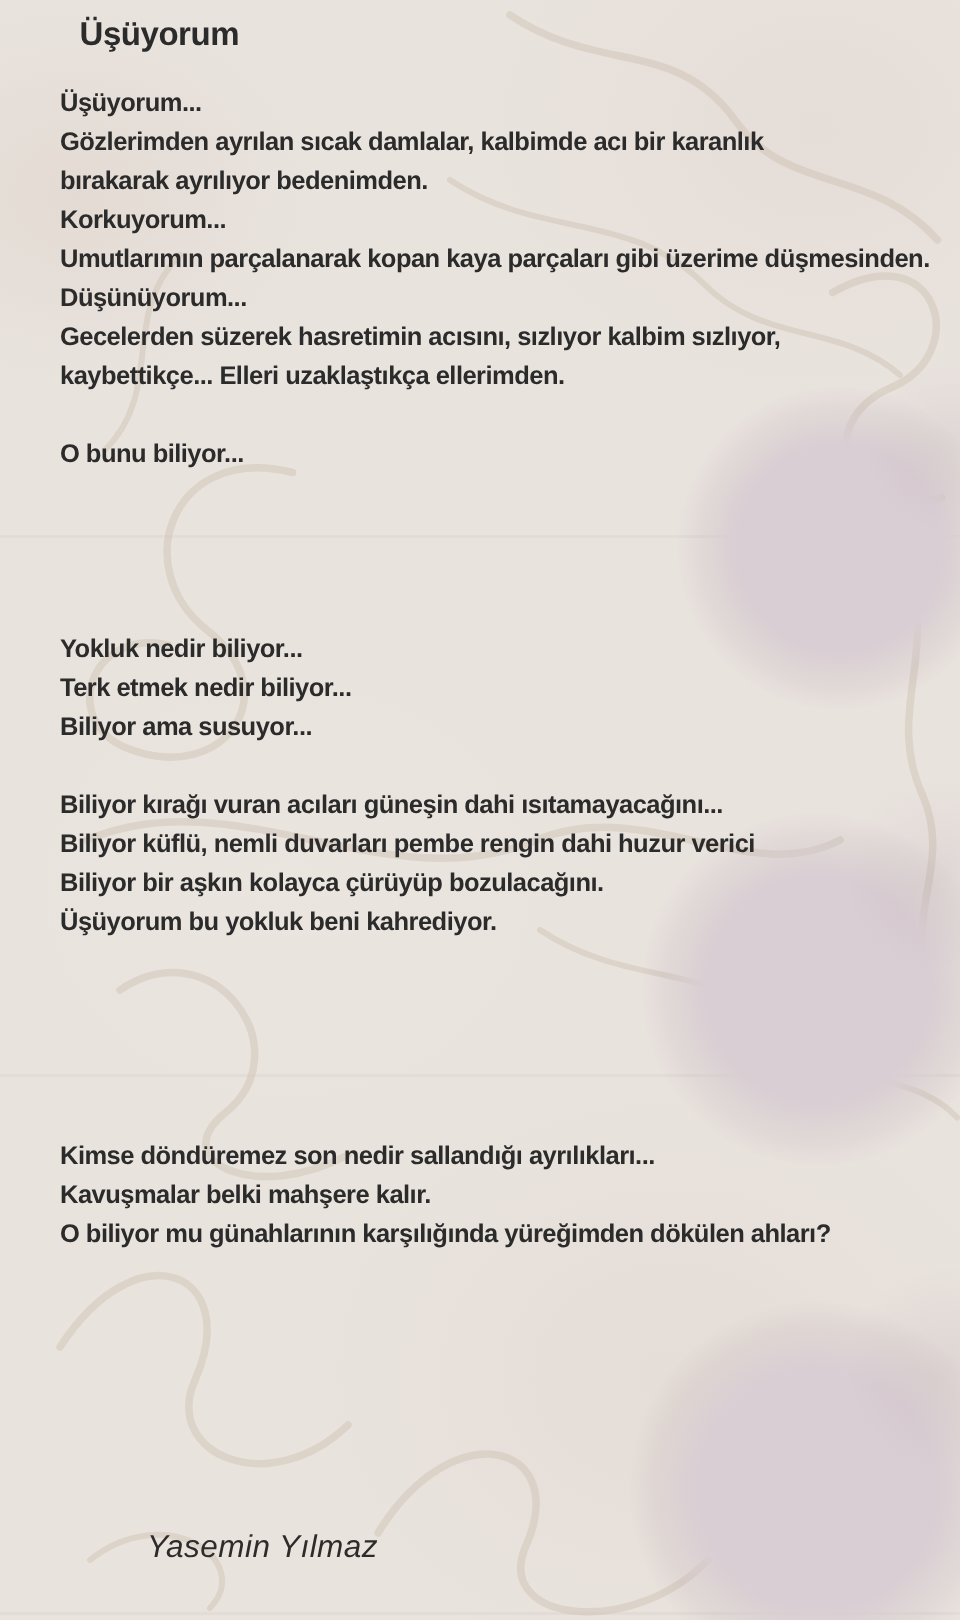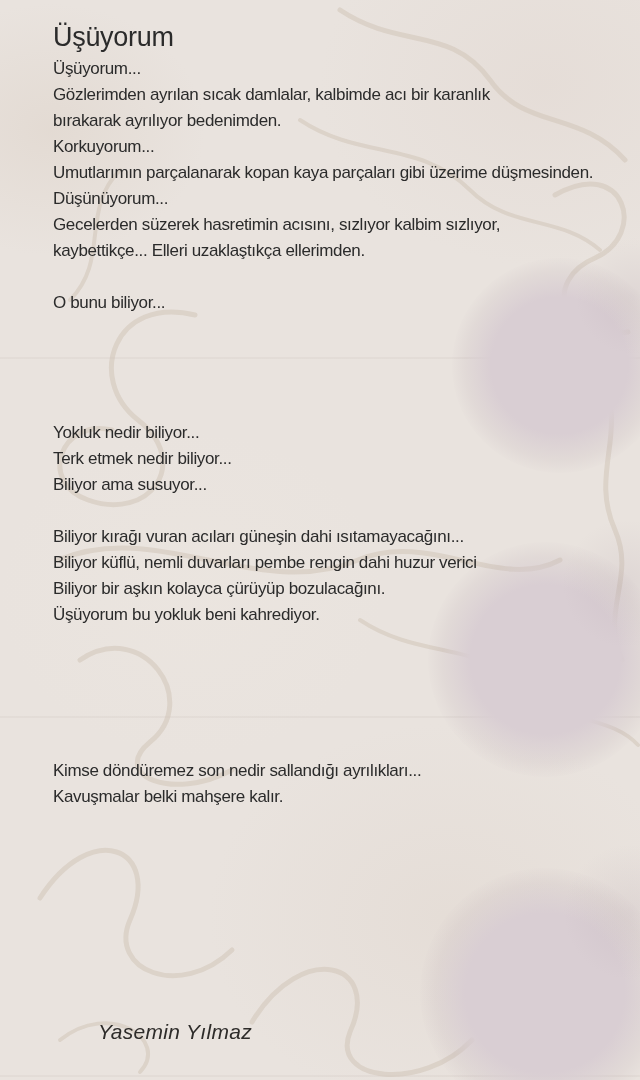--- a/index.html
+++ b/index.html
@@ -39,26 +39,26 @@
     content:"";position:absolute;border-radius:50%;
     width:55%;height:55%;right:-12%;top:-10%;
     background:radial-gradient(circle at 50% 50%,
       rgba(170,150,165,0.16) 0%, rgba(170,150,165,0) 70%);
   }
   .stain1{left:452px;top:258px;width:215px;height:215px;}
   .stain2{left:428px;top:542px;width:235px;height:235px;}
   .stain3{left:420px;top:868px;width:250px;height:250px;}
   .title{
     position:absolute;left:53px;top:10px;
-    font-size:27px;font-weight:400;color:var(--text);
-    letter-spacing:-0.3px;white-space:nowrap;margin-top:12px;
+    font-size:22px;font-weight:700;color:var(--text);
+    letter-spacing:-0.3px;white-space:nowrap;
   }
   .poem{
-    position:absolute;left:53px;top:56px;width:580px;
-    font-size:17px;font-weight:400;color:var(--text);
+    position:absolute;left:40px;top:56px;width:580px;
+    font-size:17px;font-weight:700;color:var(--text);
     line-height:26px;letter-spacing:-0.35px;
   }
   .poem-line{min-height:26px;white-space:nowrap;}
   .author{
     position:absolute;left:56px;top:1020px;
     font-size:21px;font-style:italic;font-weight:400;
     color:#2e2c2a;letter-spacing:0.3px;white-space:nowrap;margin-left:42px;
   }
 </style>
 </head>
@@ -112,17 +112,18 @@
       <div class="poem-line">Biliyor küflü, nemli duvarları pembe rengin dahi huzur verici</div>
       <div class="poem-line">Biliyor bir aşkın kolayca çürüyüp bozulacağını.</div>
       <div class="poem-line">Üşüyorum bu yokluk beni kahrediyor.</div>
       <div class="poem-line"></div>
       <div class="poem-line"></div>
       <div class="poem-line"></div>
       <div class="poem-line"></div>
       <div class="poem-line"></div>
       <div class="poem-line">Kimse döndüremez son nedir sallandığı ayrılıkları...</div>
       <div class="poem-line">Kavuşmalar belki mahşere kalır.</div>
+      <div class="poem-line">O biliyor mu günahlarının karşılığında yüreğimden dökülen ahları?</div>
     </div>
 
   <div class="author">Yasemin Yılmaz</div>
 
 </div>
 
 </body></html>

